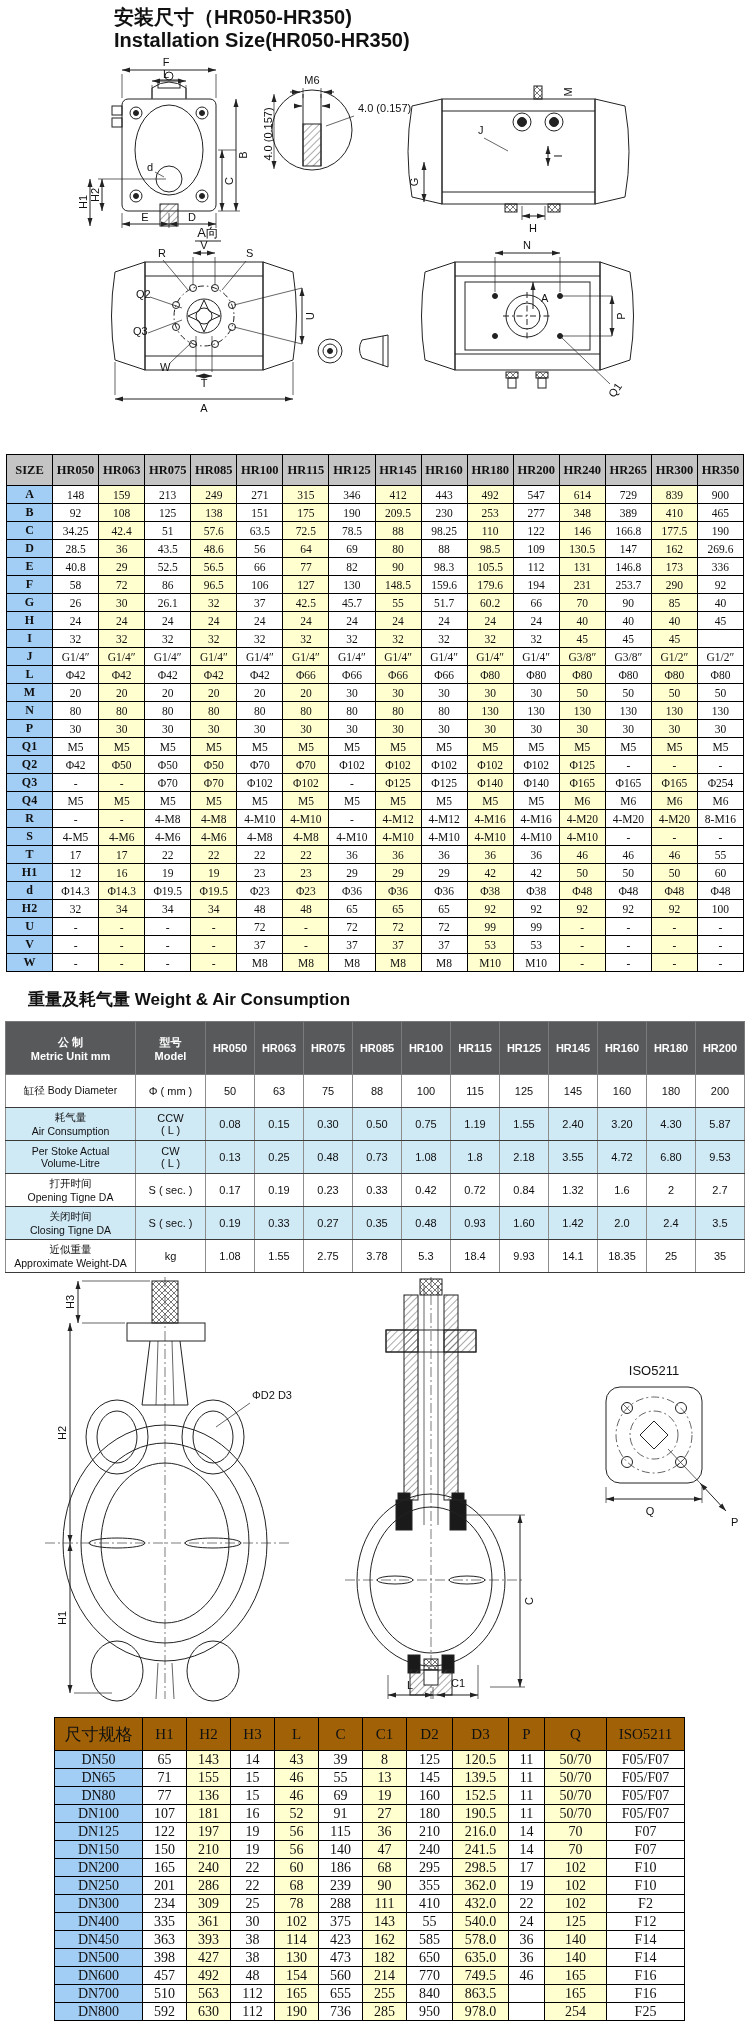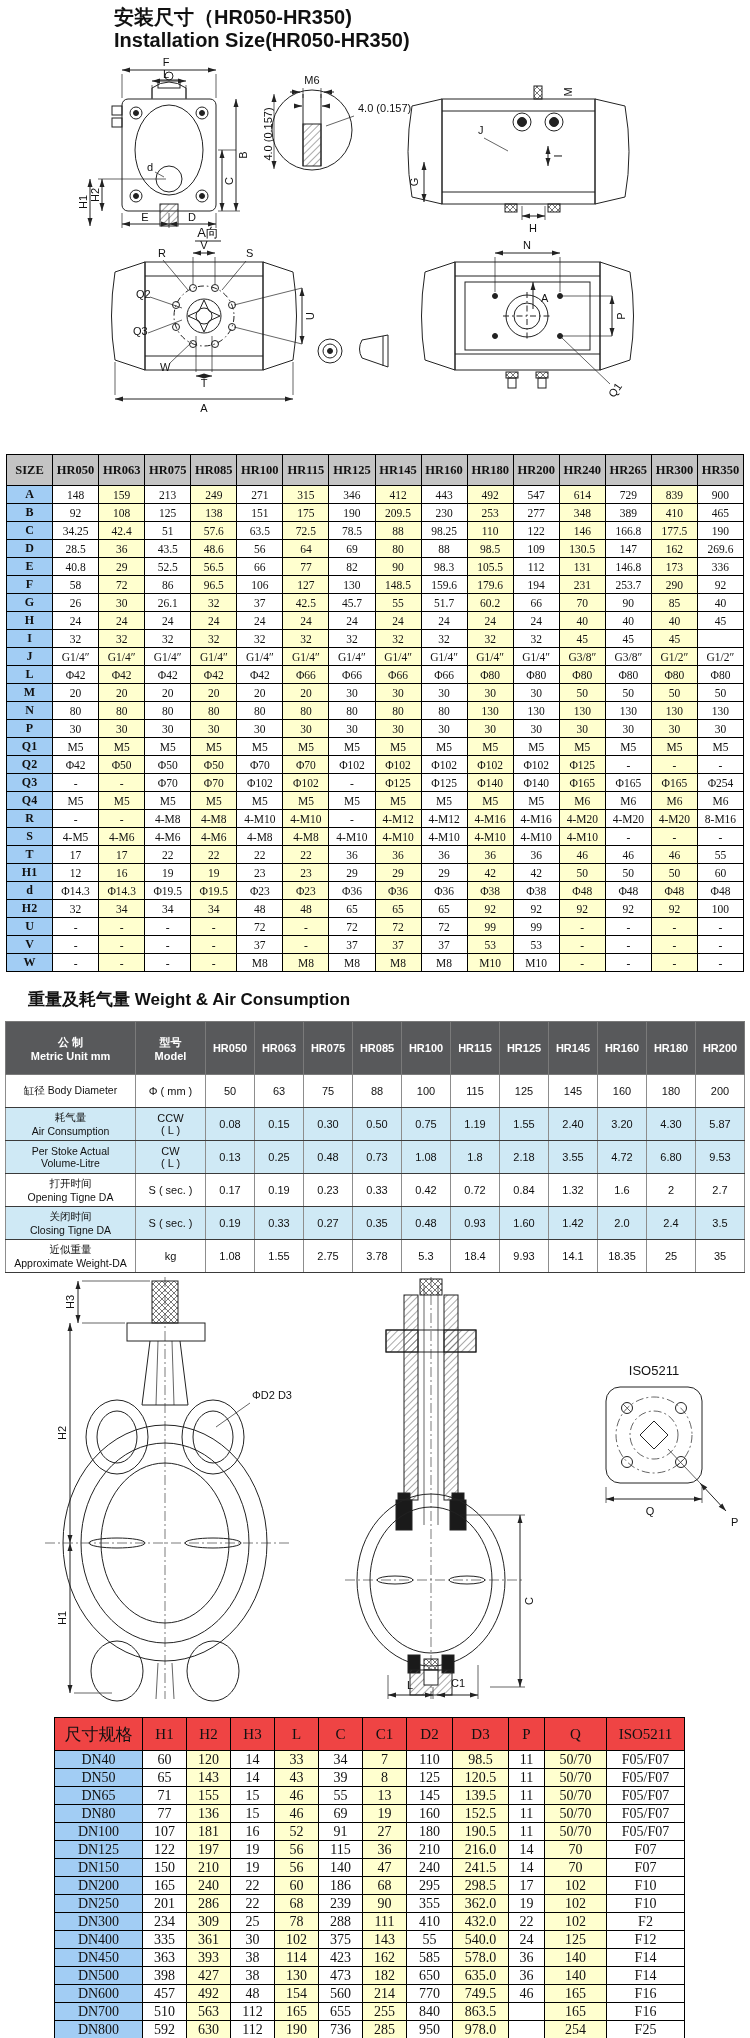--- a/index.html
+++ b/index.html
@@ -25,21 +25,21 @@
   
   .weight-table { border-collapse:collapse; table-layout:fixed; width:740px; margin:10px 5px 2px; text-align:center; }
   .weight-table th { background:#58595b; color:#fff; border:1px solid #7a7a7a; font-weight:bold; font-size:11px; height:50px; }
   .weight-table td { border:1px solid #8d8d8d; border-top:1px solid #3a3a3a; border-bottom:1px solid #3a3a3a; font-size:11px; height:30px; }
   .weight-table tr.blue td { background:#cfe9f5; }
   .weight-table .wt-name { font-size:10.5px; }
 
   
   .valve-table { border-collapse:collapse; table-layout:fixed; margin:14px 0 0 54px; font-family:"Liberation Serif",serif; text-align:center; }
   .valve-table th, .valve-table td { border:1px solid #000; padding:0 1px; height:17px; font-size:14px; white-space:nowrap; overflow:hidden; }
-  .valve-table thead th { height:32px; background:#ef4444; font-weight:normal; font-size:15px; }
+  .valve-table thead th { height:32px; background:#a16207; font-weight:normal; font-size:15px; }
   .valve-table thead th.vh-first { font-size:17px; }
   .valve-table tbody th { background:#a2cdf4; font-weight:normal; }
   .valve-table td.y { background:#ffffcf; }
 </style>
 </head>
 <body>
 
 <div class="title-block">
   <div class="title-zh">安装尺寸（HR050-HR350)</div>
   <div class="title-en">Installation Size(HR050-HR350)</div>
@@ -1061,34 +1061,20 @@
         <th>C1</th>
         <th>D2</th>
         <th>D3</th>
         <th>P</th>
         <th>Q</th>
         <th>ISO5211</th>
       </tr>
     </thead>
   <tbody>
       <tr>
-        <th>DN40</th>
-        <td>60</td>
-        <td class="y">120</td>
-        <td>14</td>
-        <td class="y">33</td>
-        <td>34</td>
-        <td class="y">7</td>
-        <td>110</td>
-        <td class="y">98.5</td>
-        <td>11</td>
-        <td class="y">50/70</td>
-        <td>F05/F07</td>
-      </tr>
-      <tr>
         <th>DN50</th>
         <td>65</td>
         <td class="y">143</td>
         <td>14</td>
         <td class="y">43</td>
         <td>39</td>
         <td class="y">8</td>
         <td>125</td>
         <td class="y">120.5</td>
         <td>11</td>

